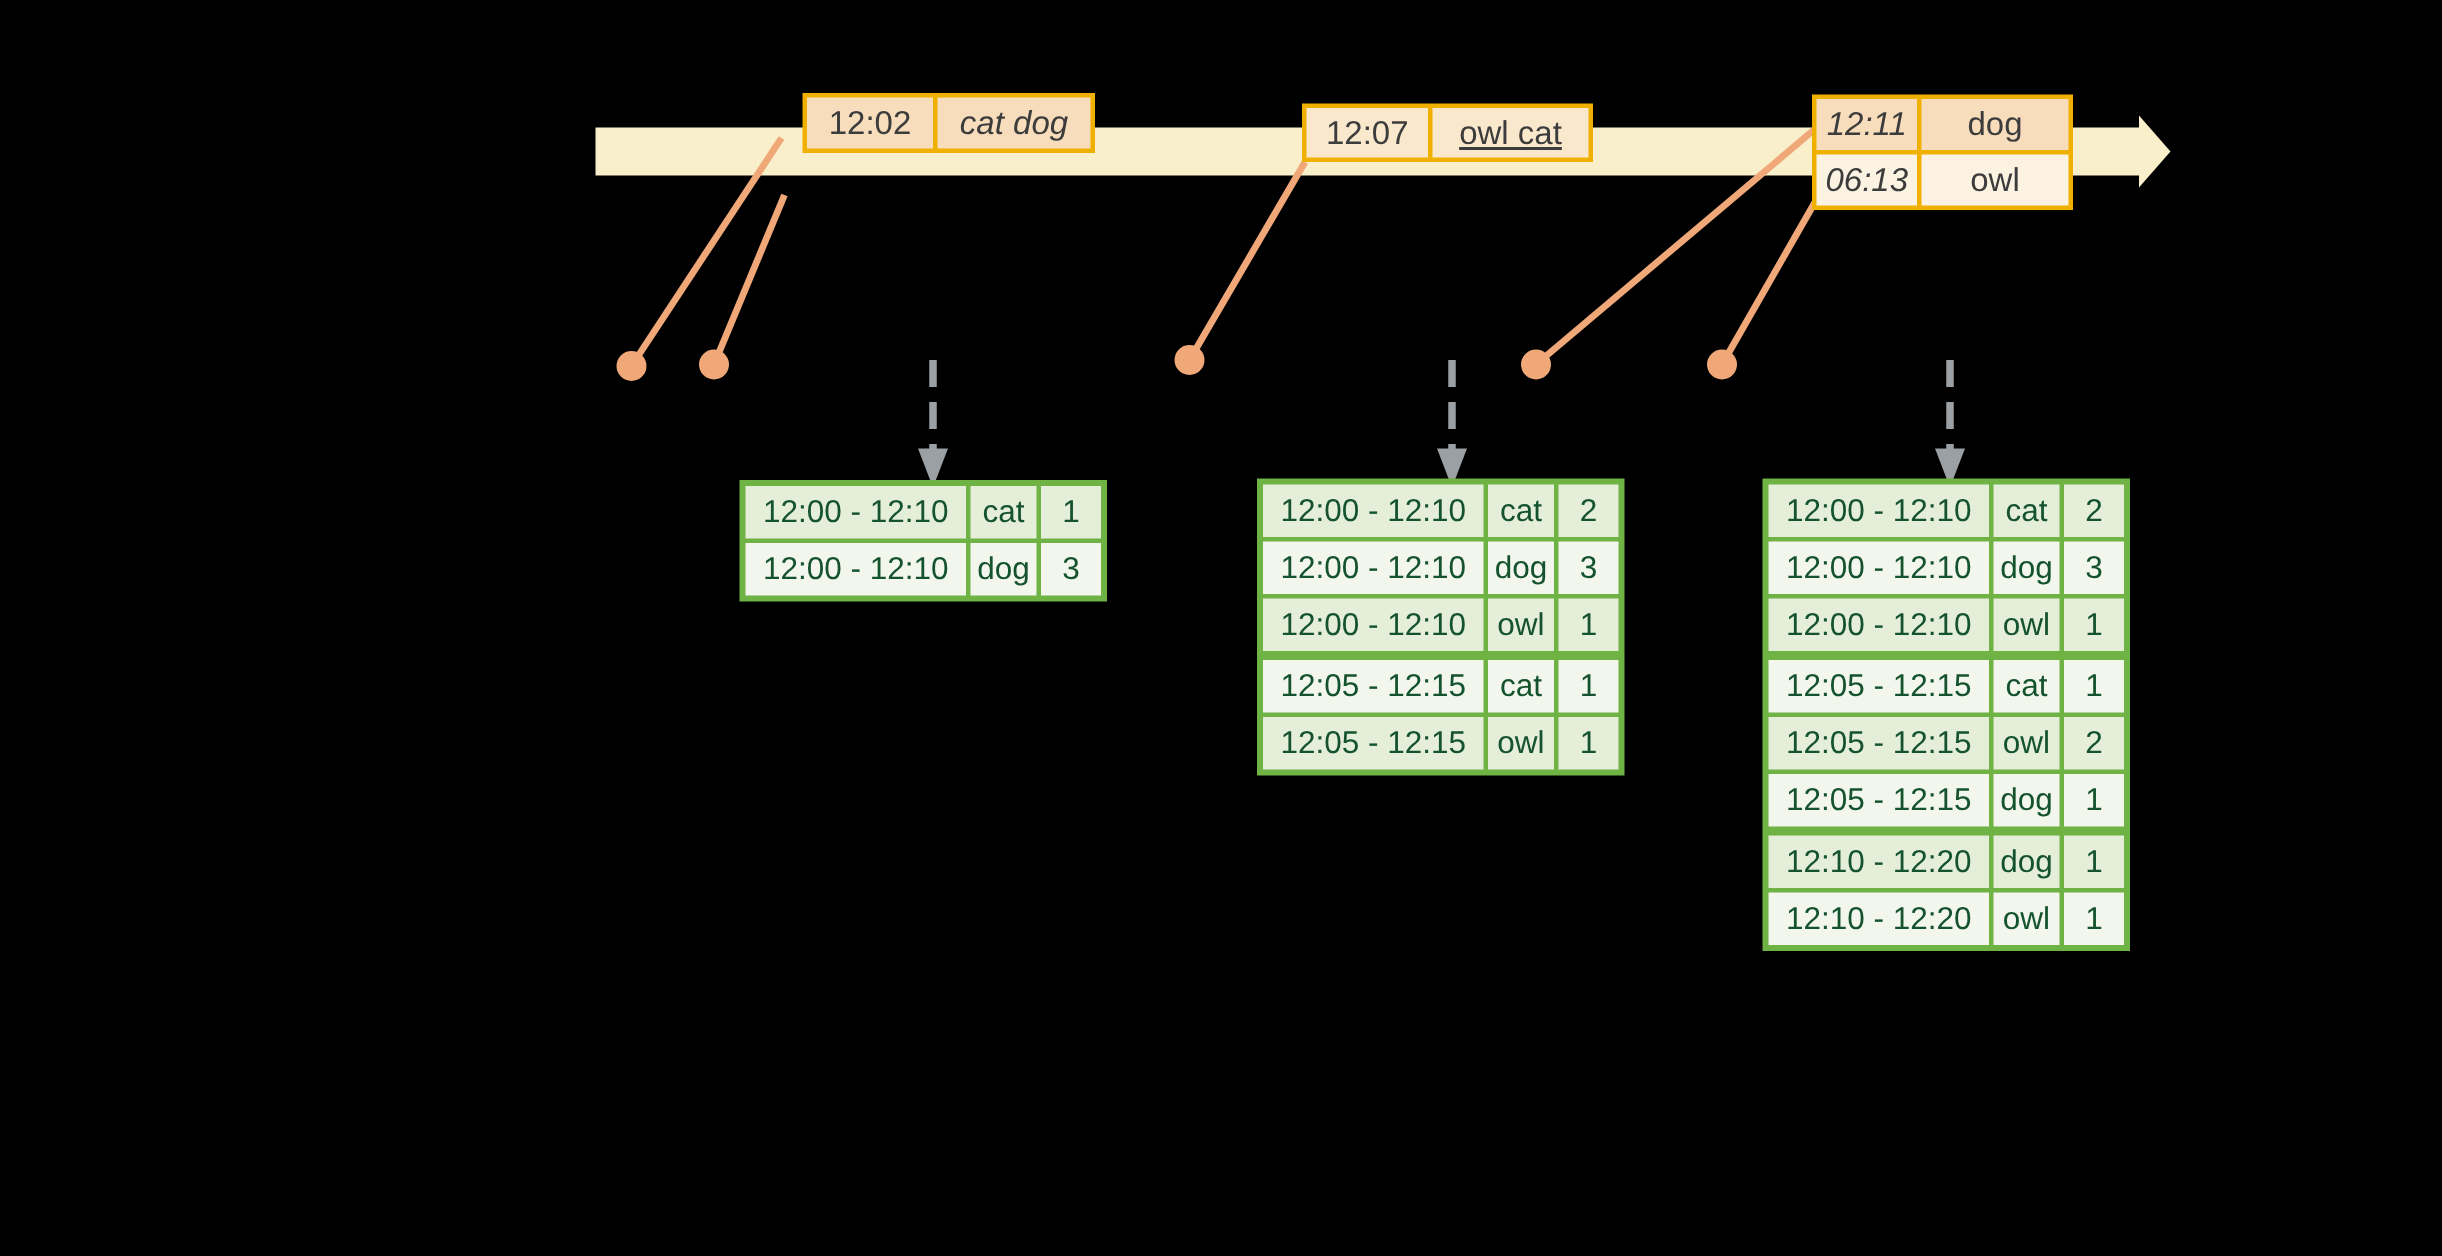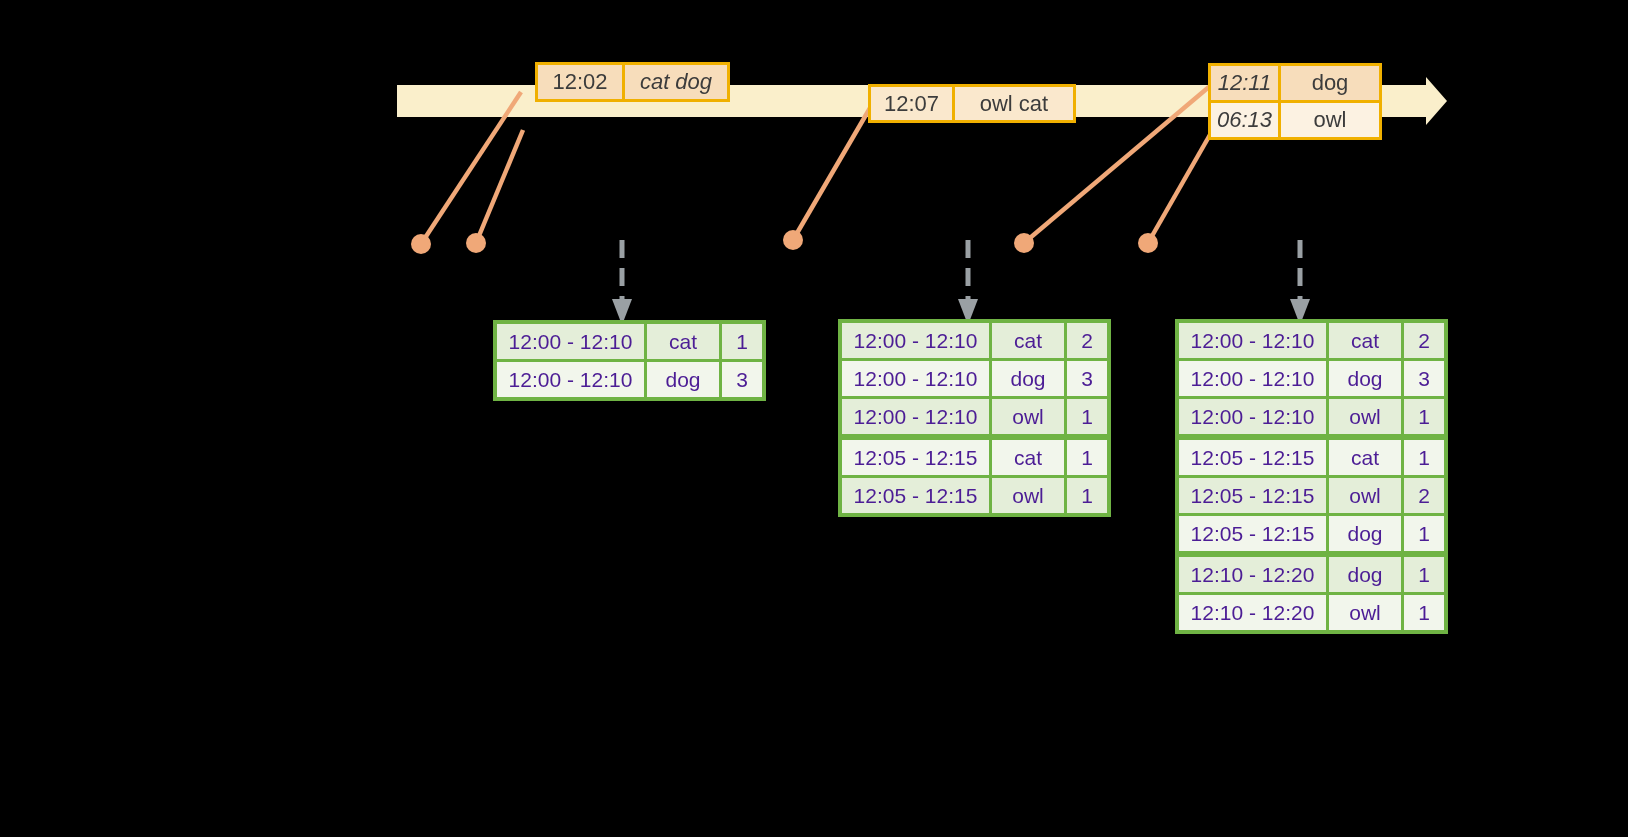--- a/index.html
+++ b/index.html
@@ -17,41 +17,41 @@
   .etable .trow { display:flex; gap:3px; height:34px; }
   .etable.ev2 .trow { height:33px; }
   .etable .tcell {
     display:flex; align-items:center; justify-content:center;
     font-size:22px; color:#3C3C3C; background:#FCF2E2;
   }
   .trow.shade-dark  .tcell { background:#F7DDBB; }
   .trow.shade-light .tcell { background:#FCF2E2; }
   .trow.shade-mid   .tcell { background:#FAE8CD; }
   .ev1 .col-time  { width:84px; }  .ev1 .col-words { width:102px;font-style:italic; }
-  .ev2 .col-time  { width:81px; }  .ev2 .col-words { width:118px; }
+  .ev2 .col-time  { width:81px; }  .ev2 .col-words { width:104px;text-decoration:underline; }
   .ev3 .col-time  { width:67px;font-style:italic; }  .ev3 .col-words { width:98px; }
   .ev1 { left:535px; top:62px; }
-  .ev2 { left:868px; top:84px; }
+  .ev2 { left:868px; top:69px; }
   .ev3 { left:1208px; top:63px; }
 
   
   .rtable {
     position:absolute; background:#6FB344; padding:4px;
     display:flex; flex-direction:column; gap:3px; box-sizing:border-box;
   }
   .rtable .trow { display:flex; gap:3px; height:35px; }
   .rtable .trow.group-start { margin-top:3px; }
   .rtable .tcell {
     display:flex; align-items:center; justify-content:center;
-    font-size:21px; color:#4c1d95;
+    font-size:21px; color:#14532d;
   }
   .rtable .trow:nth-child(odd)  .tcell { background:#E4EED9; }
   .rtable .trow:nth-child(even) .tcell { background:#F2F6EC; }
   .rtable .col-window { width:147px; }
-  .rtable .col-word   { width:72px; }
+  .rtable .col-word   { width:44px; }
   .rtable .col-count  { width:40px; }
   .rt1 { left:493px;  top:320px; }
   .rt2 { left:838px;  top:319px; }
   .rt3 { left:1175px; top:319px; }
 </style>
 </head>
 <body>
 
 <div id="canvas">
 

